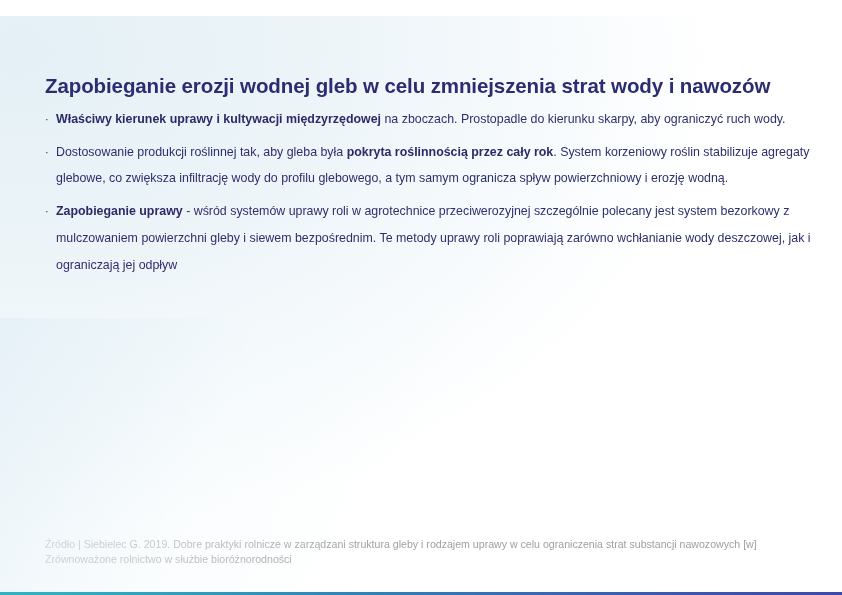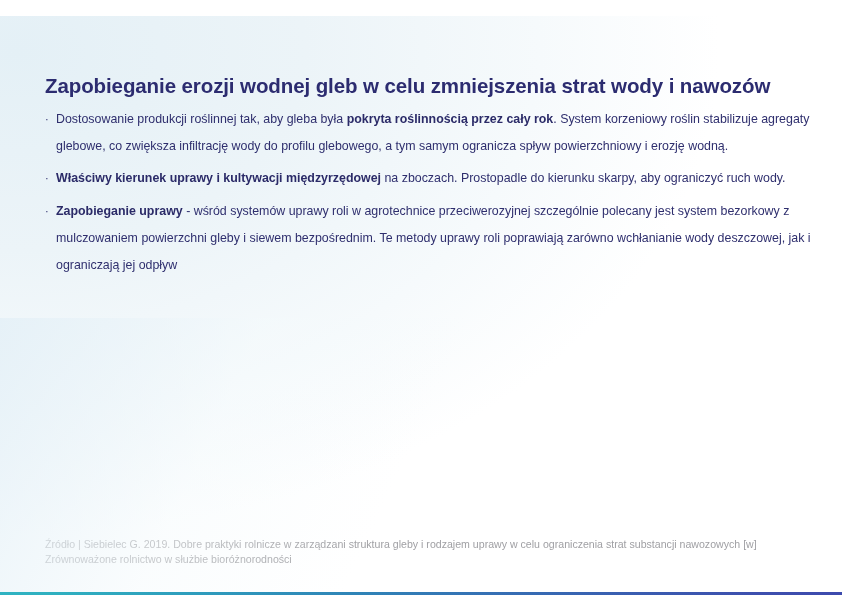--- a/index.html
+++ b/index.html
@@ -128,25 +128,25 @@
 </head>
 <body>
 
 <div id="slide">
 
   <h1 class="slide-title">Zapobieganie erozji wodnej gleb w celu zmniejszenia strat wody i nawozów</h1>
 
   <div class="body-block">
 
     <p class="bullet">
-      <span class="dot">·</span><span>Dostosowanie produkcji roślinnej tak, aby gleba była </span><b>pokryta roślinnością przez cały rok</b><span>. System korzeniowy roślin stabilizuje agregaty glebowe, co zwiększa infiltrację wody do profilu glebowego, a tym samym ogranicza spływ powierzchniowy i erozję wodną.</span>
+      <span class="dot">·</span><span></span><b>Właściwy kierunek uprawy i kultywacji międzyrzędowej</b><span> na zboczach. Prostopadle do kierunku skarpy, aby ograniczyć ruch wody.</span>
     </p>
 
     <p class="bullet">
-      <span class="dot">·</span><span></span><b>Właściwy kierunek uprawy i kultywacji międzyrzędowej</b><span> na zboczach. Prostopadle do kierunku skarpy, aby ograniczyć ruch wody.</span>
+      <span class="dot">·</span><span>Dostosowanie produkcji roślinnej tak, aby gleba była </span><b>pokryta roślinnością przez cały rok</b><span>. System korzeniowy roślin stabilizuje agregaty glebowe, co zwiększa infiltrację wody do profilu glebowego, a tym samym ogranicza spływ powierzchniowy i erozję wodną.</span>
     </p>
 
 
     <p class="bullet">
       <span class="dot">·</span><span></span><b>Zapobieganie uprawy</b><span> - wśród systemów uprawy roli w agrotechnice przeciwerozyjnej szczególnie polecany jest system bezorkowy z mulczowaniem powierzchni gleby i siewem bezpośrednim. Te metody uprawy roli poprawiają zarówno wchłanianie wody deszczowej, jak i ograniczają jej odpływ</span>
     </p>
 
   </div>
 
   <div class="source">Źródło | Siebielec G. 2019. Dobre praktyki rolnicze w zarządzani struktura gleby i rodzajem uprawy w celu ograniczenia strat substancji nawozowych [w] Zrównoważone rolnictwo w służbie bioróżnorodności</div>

